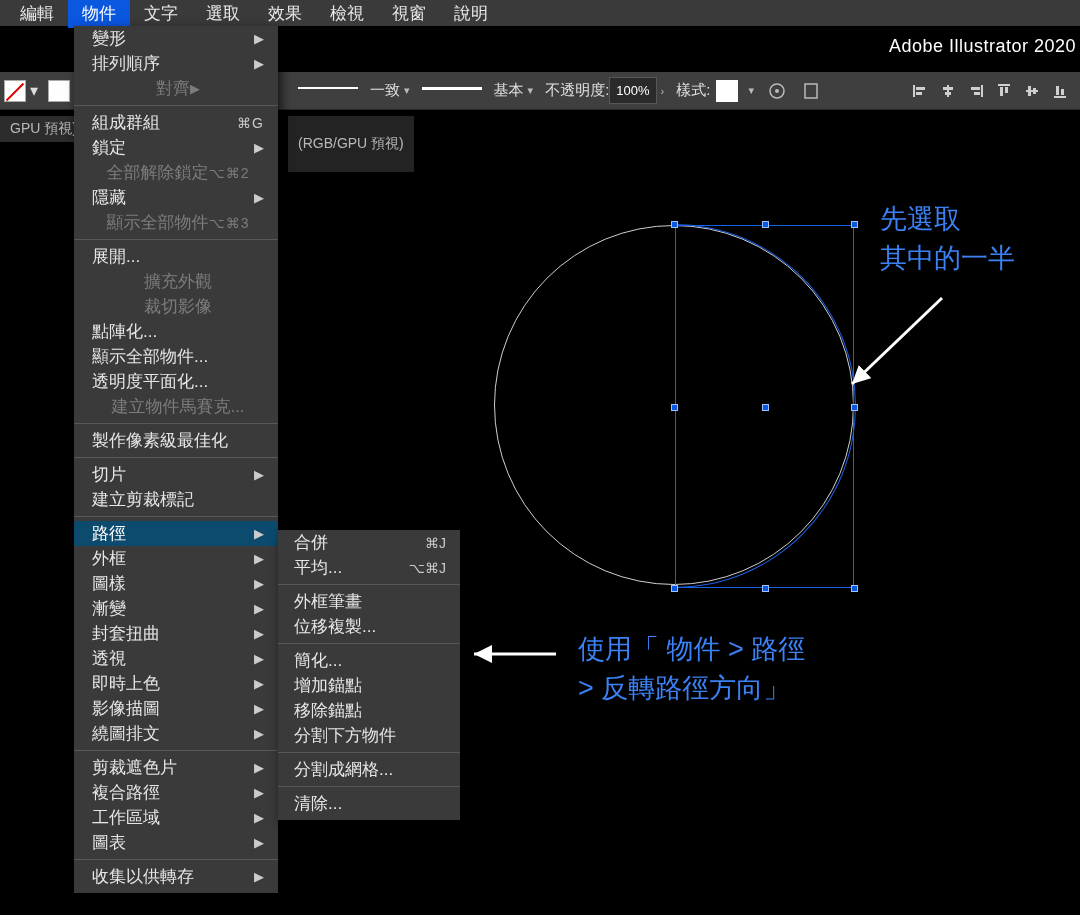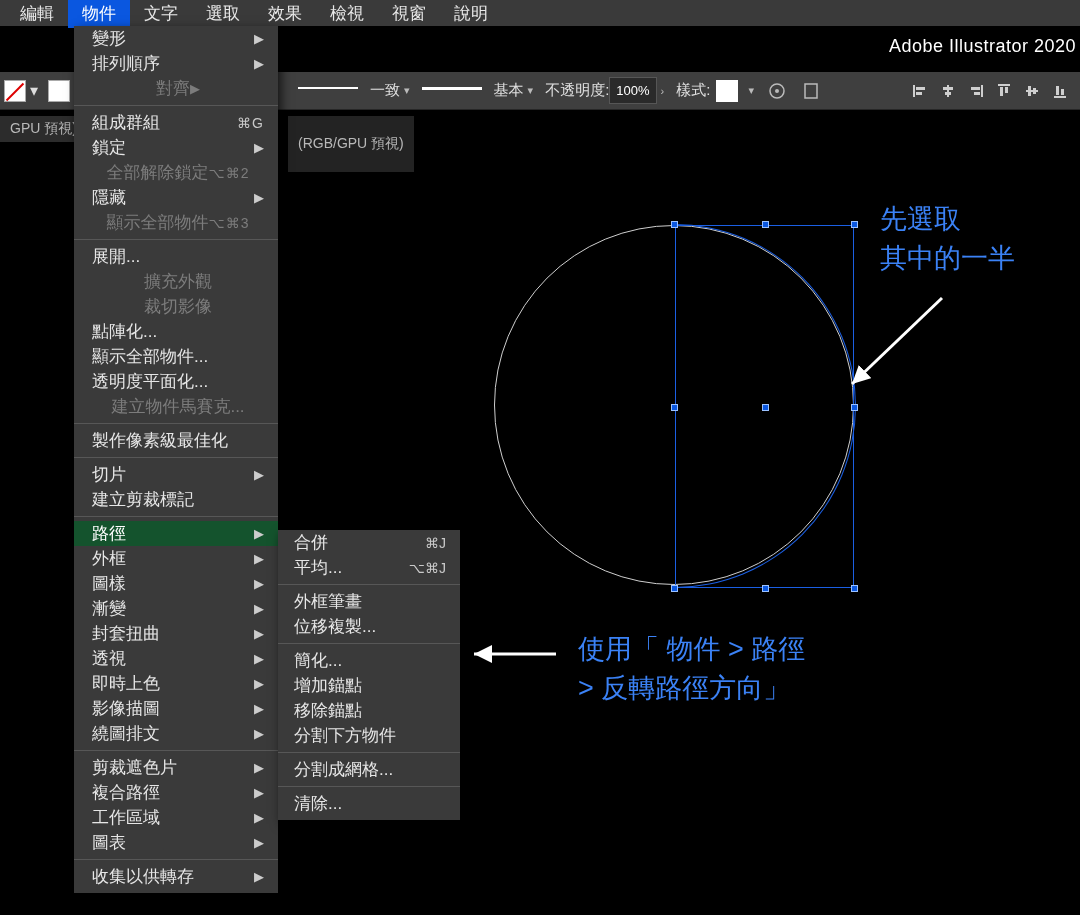--- a/index.html
+++ b/index.html
@@ -28,21 +28,21 @@
   .iconbtn { width:30px; height:26px; display:inline-flex; align-items:center; justify-content:center; margin:0 2px; color:#cfcfcf; }
 
   
   .doctab { position: absolute; top: 116px; left: 0; font-size: 14px; color: #b9b9b9; background:#2c2c2c; padding: 4px 10px; }
   .doctab-other { position:absolute; top:116px; left:288px; font-size:14px; color:#b9b9b9; padding:19px 10px; background:#232323; }
 
   
   .menu { position: absolute; top: 26px; left: 74px; width: 204px; background: #3a3a3a; box-shadow: 3px 4px 10px rgba(0,0,0,.7); padding-bottom:4px; z-index: 50; }
   .menu .row { display:flex; align-items:center; justify-content:space-between; padding: 3px 14px 3px 18px; font-size:17px; color:#e6e6e6; height:25px; }
   .menu .row.dim { color:#7c7c7c;justify-content:center; }
-  .menu .row.sel { background:#14532d; color:#fff; }
+  .menu .row.sel { background:#0c4a6e; color:#fff; }
   .menu .sep { height:1px; background:#575757; margin:4px 0; }
   .menu .arrow { font-size:13px; color:#ccc; }
   .menu .sc { font-size:14px; color:#c9c9c9; letter-spacing:1px; }
   .menu .row.dim .sc, .menu .row.dim .arrow { color:#7c7c7c; }
 
   
   .submenu { position:absolute; top: 530px; left: 278px; width: 182px; background:#3a3a3a; box-shadow: 3px 4px 10px rgba(0,0,0,.7); z-index:60; padding-bottom:4px;}
   .submenu .row { display:flex; align-items:center; justify-content:space-between; padding:3px 14px 3px 16px; font-size:17px; color:#e6e6e6; height:25px; }
   .submenu .row.sel { background:#0a57e0; color:#fff; }
   .submenu .sep { height:1px; background:#575757; margin:4px 0; }

